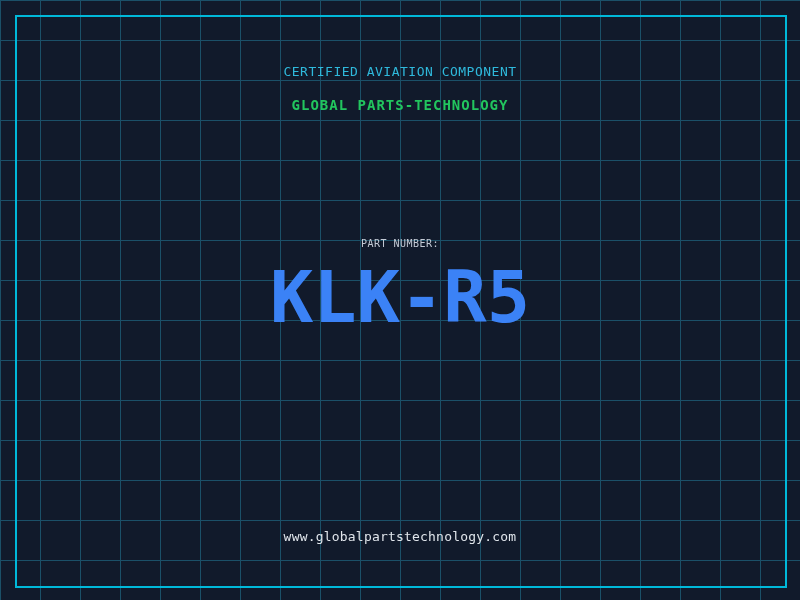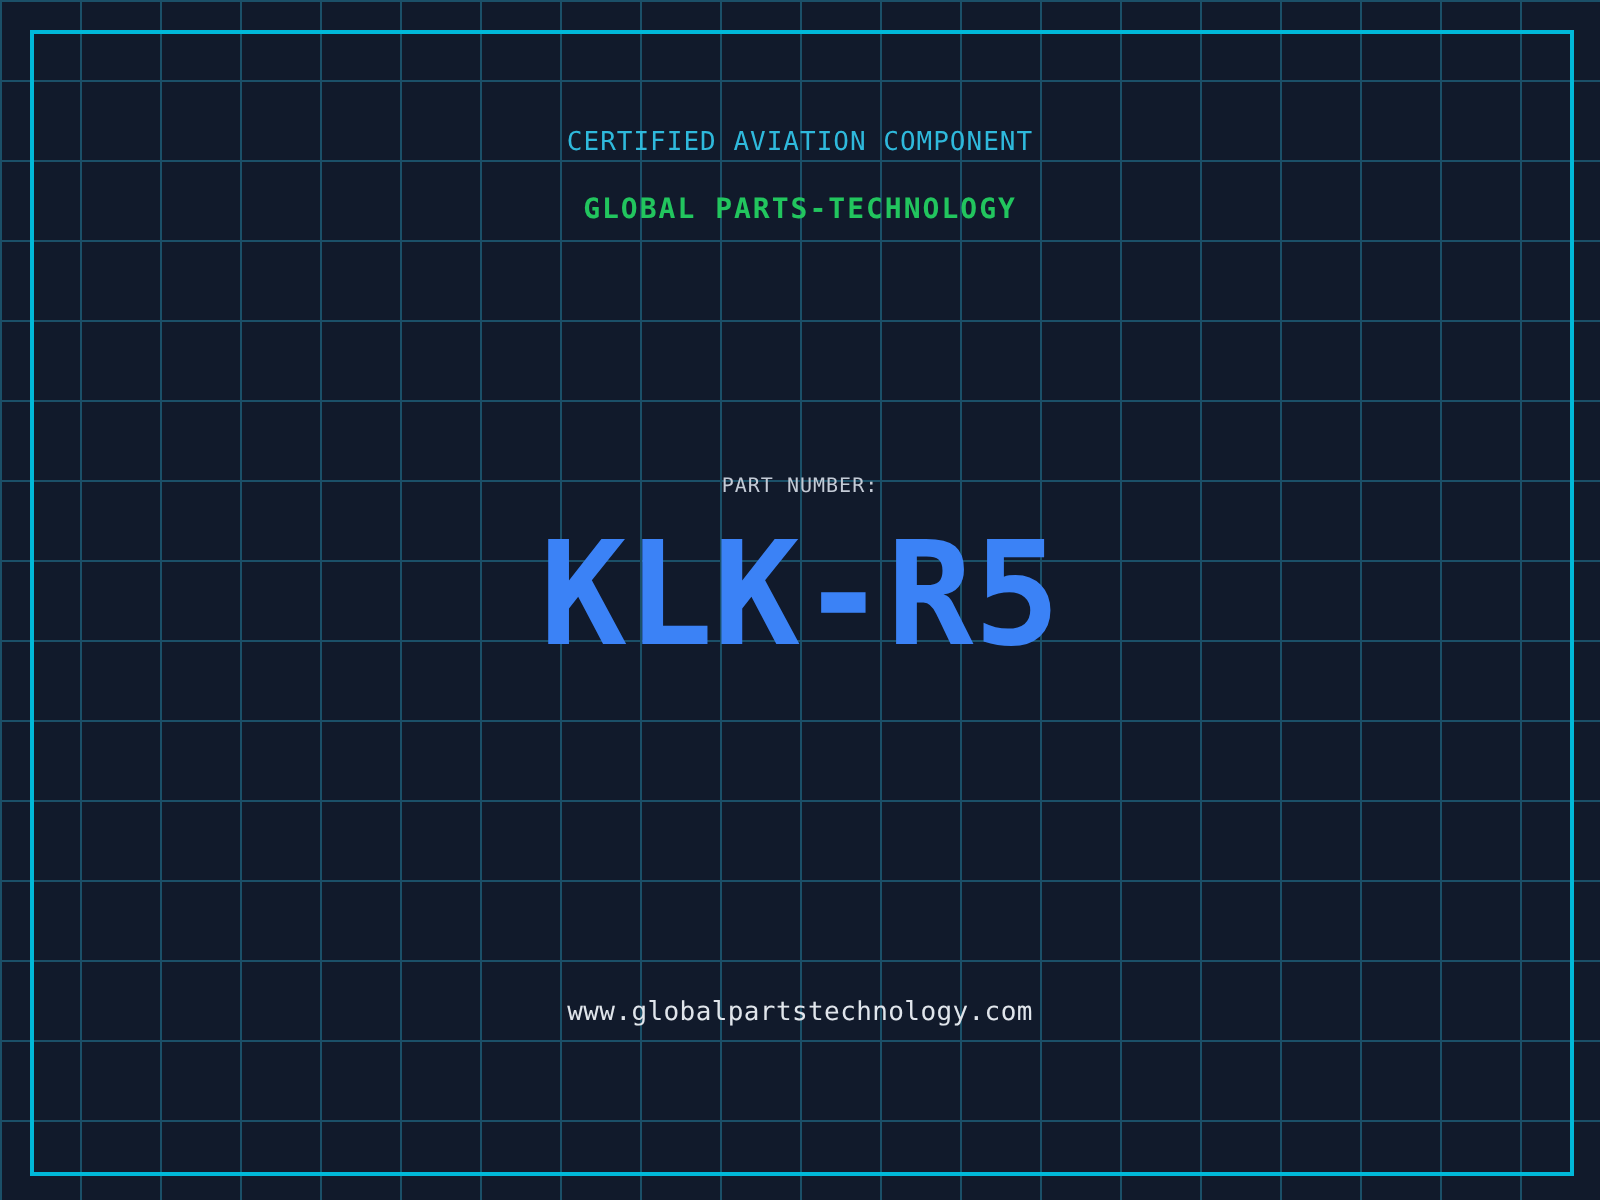--- a/index.html
+++ b/index.html
@@ -75,21 +75,21 @@
   .part-number {
     top: 261px;
     font-size: 72px;
     line-height: 72px;
     font-weight: bold;
     letter-spacing: 0px;
     color: #3b82f6;
   }
 
   .website {
-    top: 500px;
+    top: 530px;
     font-size: 13px;
     line-height: 13px;
     letter-spacing: 0.2px;
     color: #e0e5eb;
   }
 </style>
 </head>
 <body>
 
 <div class="grid-backdrop"></div>

